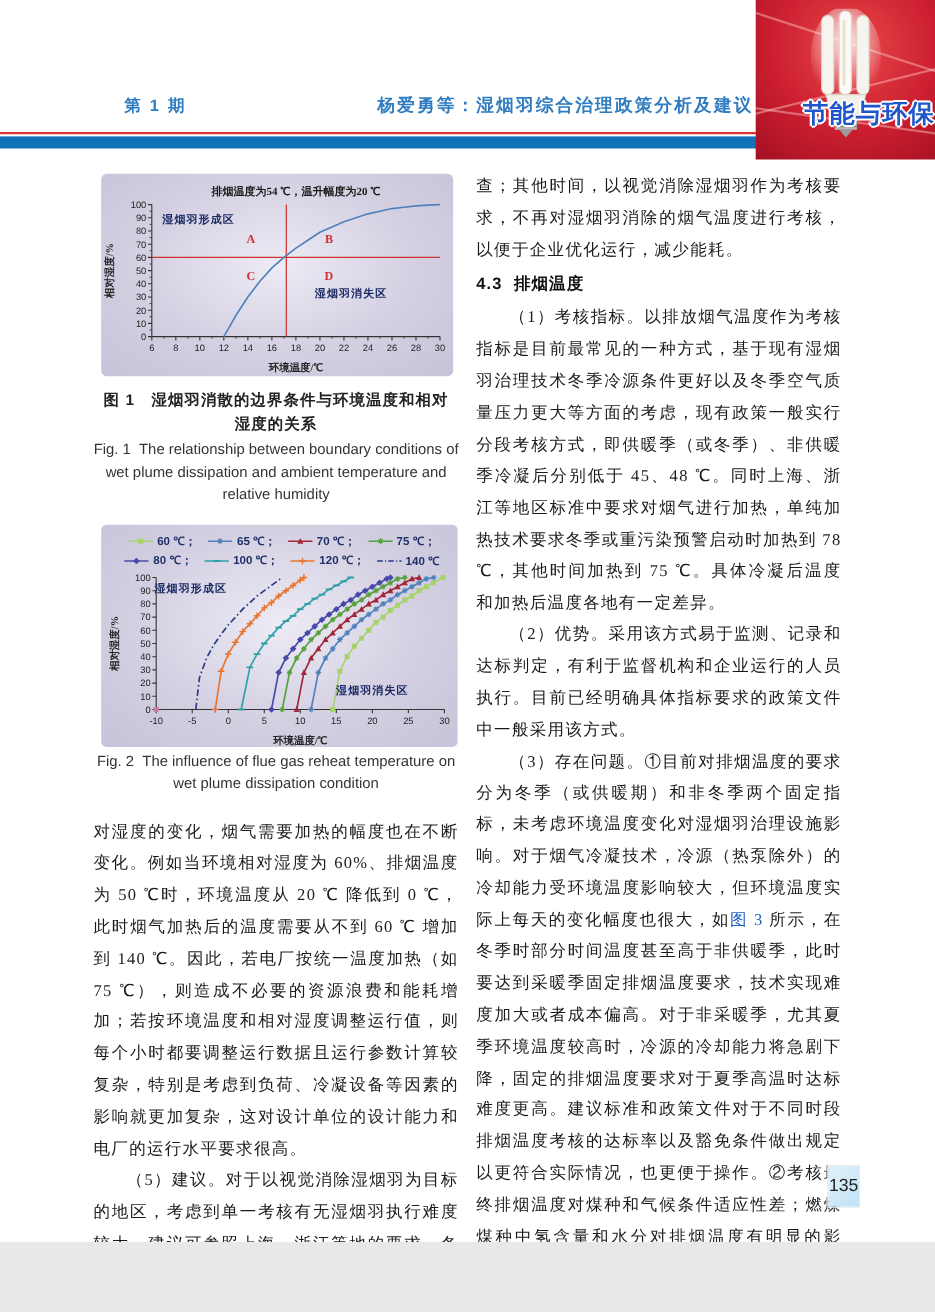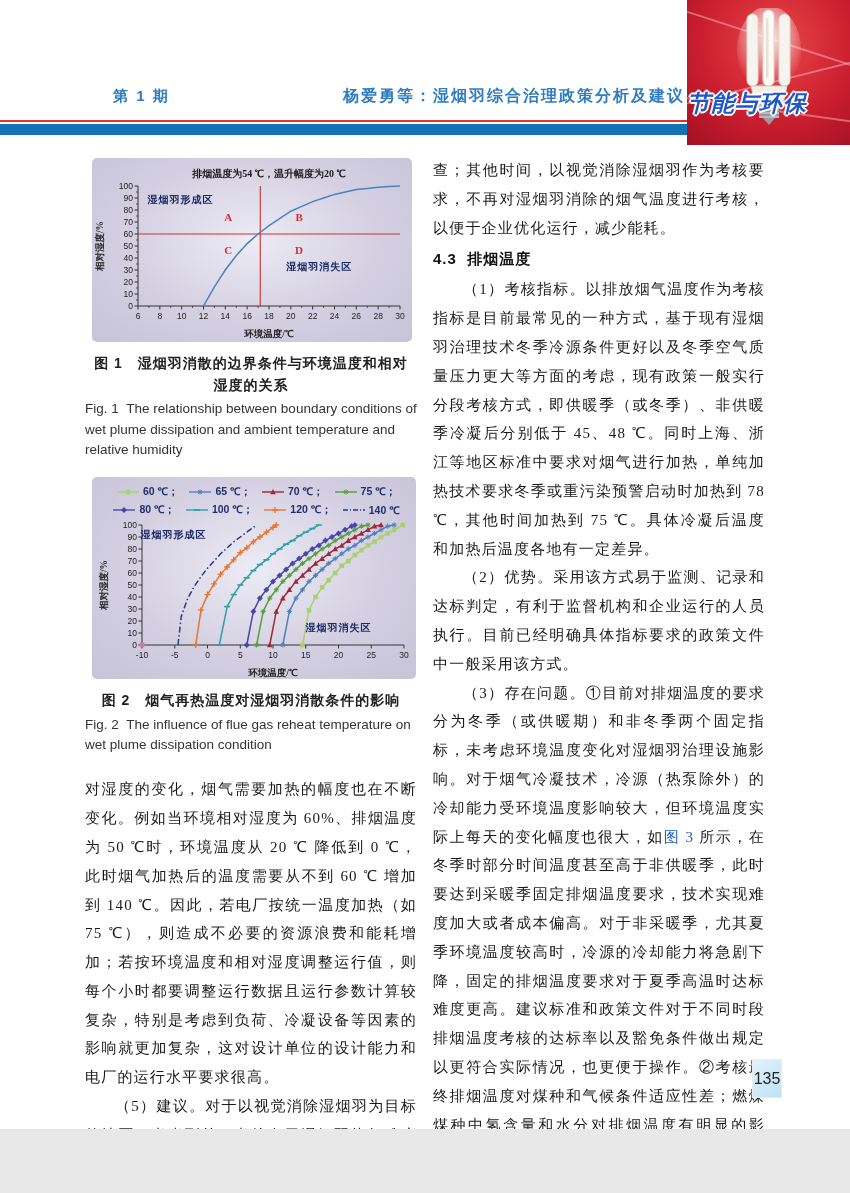--- a/index.html
+++ b/index.html
@@ -12,44 +12,44 @@
          letter-spacing:2px;margin-left:28px;white-space:nowrap;}
   .running-title{flex:1;text-align:right;font-family:Liberation Mono, monospace;font-weight:bold;
          font-size:16px;color:#2f7cc0;letter-spacing:2px;}
   .rule-red{position:absolute;top:120px;left:0;width:688px;height:2px;background:#e03030;}
   .rule-blue{position:absolute;top:124px;left:0;width:688px;height:11px;background:#1272b8;}
 
   
   .logo{position:absolute;top:0;right:0;width:163px;height:145px;overflow:hidden;
         background:radial-gradient(circle at 55% 30%, #e84848 0%, #cc1f30 55%, #a31022 100%);}
   .logo .ray{position:absolute;width:260px;height:2px;background:rgba(255,200,200,.45);left:-40px;}
-  .logo-badge{position:absolute;left:0;right:0;bottom:26px;text-align:left;
+  .logo-badge{position:absolute;left:0;right:0;bottom:26px;text-align:right;
         font-family:"Liberation Sans", sans-serif;font-weight:bold;font-size:23px;color:#1f56c8;
         letter-spacing:1px;
-        text-shadow:-2px 0 #fff,2px 0 #fff,0 -2px #fff,0 2px #fff,-1px -1px #fff,1px 1px #fff,-1px 1px #fff,1px -1px #fff;font-style:italic;}
+        text-shadow:-2px 0 #fff,2px 0 #fff,0 -2px #fff,0 2px #fff,-1px -1px #fff,1px 1px #fff,-1px 1px #fff,1px -1px #fff;}
   .bulb{position:absolute;left:50%;top:8px;transform:translateX(-50%);}
 
   
   .col{position:absolute;width:332px;}
   .col-left{left:85px;top:156px;}
   .col-right{left:433px;top:156px;}
 
   
   .chartbox{width:320px;margin-left:7px;border-radius:5px;
             background:radial-gradient(ellipse at 50% 45%, #edebf5 0%, #d4d0e2 55%, #c7c3d8 100%);}
   .chartbox svg{display:block;}
   #fig1-box{margin-top:2px;padding:2px 0;}
   #fig2-box{margin-top:17px;padding:4px 0 0 4px;}
   .leg-row{display:flex;justify-content:center;gap:10px;padding-top:3px;}
   .leg-item{display:inline-flex;align-items:center;gap:3px;}
   .leg-label{font-family:"Liberation Sans", sans-serif;font-size:10.5px;color:#20306a;font-weight:bold;}
 
   .caption-cn{margin-top:11px;text-align:center;font-family:"Liberation Sans", sans-serif;
               font-weight:bold;font-size:14px;color:#222;line-height:1.55;letter-spacing:1px;}
-  .caption-en{margin-top:3px;font-family:"Liberation Sans", sans-serif;
+  .caption-en{margin-top:3px;text-align:center;font-family:"Liberation Sans", sans-serif;
               font-size:13.5px;color:#333;line-height:1.5;}
 
   
   .body-text p{margin:0;font-size:15px;color:#1a1a1a;line-height:28.8px;
                text-align:justify;letter-spacing:1.2px;}
   .indent{text-indent:2em;}
   .body-text{margin-top:0;}
   .col-left .body-text{margin-top:20px;}
   h3.sec{margin:3px 0 2px 0;font-family:"Liberation Sans", sans-serif;font-size:15px;
          color:#111;font-weight:bold;letter-spacing:1px;line-height:28px;}
@@ -429,21 +429,20 @@
             <path d="M177.27499999999998 8H183.27499999999998M180.27499999999998 5V11" stroke="#e8742e" stroke-width="1.3" fill="none"></path>
             <polyline points="82.0,128.0 85.3,99.2 91.8,81.2 98.4,69.2 105.0,59.6 111.5,51.2 118.1,44.0 124.6,36.8 131.2,30.8 137.7,24.8 144.3,20.0 150.8,15.2 157.3,10.4 160.6,8.0" fill="none" stroke="#253a80" stroke-width="1.5" stroke-dasharray="6 2.5 1.5 2.5"></polyline>
             <rect x="43.7" y="125.7" width="4.6" height="4.6" fill="#c97fa4"></rect>
             <text x="77.44" y="21.200000000000003" fill="#1c2b66" font-size="10" font-weight="bold" text-anchor="middle" letter-spacing="1">湿烟羽形成区</text>
             <text x="242.5" y="113.6" fill="#1c2b66" font-size="10" font-weight="bold" text-anchor="middle" letter-spacing="1">湿烟羽消失区</text>
             <text x="177" y="159" font-size="9.5" fill="#222" text-anchor="middle" font-weight="600">环境温度/℃</text>
             <text x="11" y="68" font-size="9.5" fill="#222" text-anchor="middle" font-weight="600" transform="rotate(-90 11 68)">相对湿度/%</text>
           </svg>
         </div>
     </div>
-    <div class="caption-cn">图 2　烟气再热温度对湿烟羽消散条件的影响</div>
     <div class="caption-en">Fig. 2&nbsp;&nbsp;The influence of flue gas reheat temperature on wet plume dissipation condition</div>
 
     <div class="body-text">
       <p>对湿度的变化，烟气需要加热的幅度也在不断变化。例如当环境相对湿度为 60%、排烟温度为 50 ℃时，环境温度从 20 ℃ 降低到 0 ℃，此时烟气加热后的温度需要从不到 60 ℃ 增加到 140 ℃。因此，若电厂按统一温度加热（如 75 ℃），则造成不必要的资源浪费和能耗增加；若按环境温度和相对湿度调整运行值，则每个小时都要调整运行数据且运行参数计算较复杂，特别是考虑到负荷、冷凝设备等因素的影响就更加复杂，这对设计单位的设计能力和电厂的运行水平要求很高。</p>
       <p class="indent">（5）建议。对于以视觉消除湿烟羽为目标的地区，考虑到单一考核有无湿烟羽执行难度较大，建议可参照上海、浙江等地的要求，冬季（或环境温度低于固定值，如 15 ℃）等环境温度低时以排放温度（建议包含冷凝后烟气温度及加热后烟气温度）为考核指标，湿烟羽视频资料备</p>
     </div>
   </div>
 
   <div class="col col-right">
     <div class="body-text">

